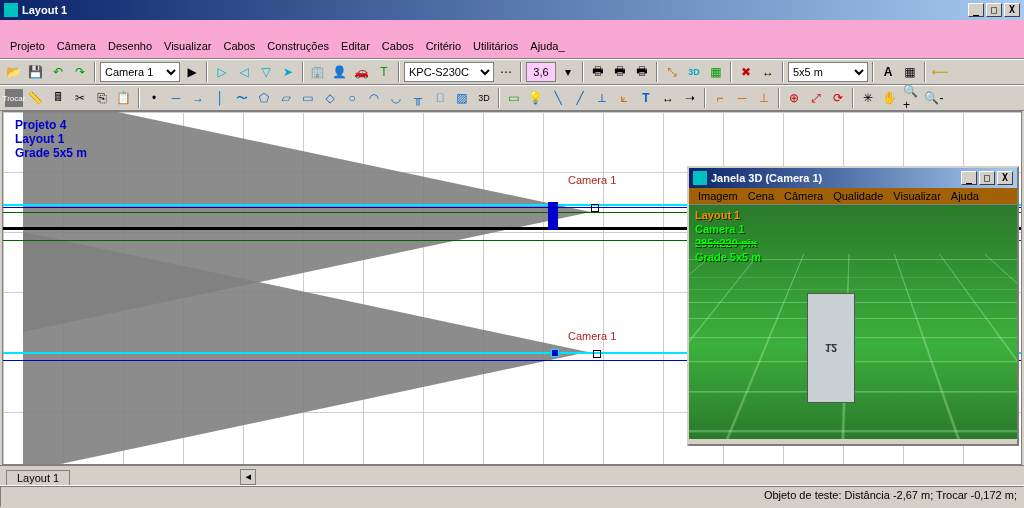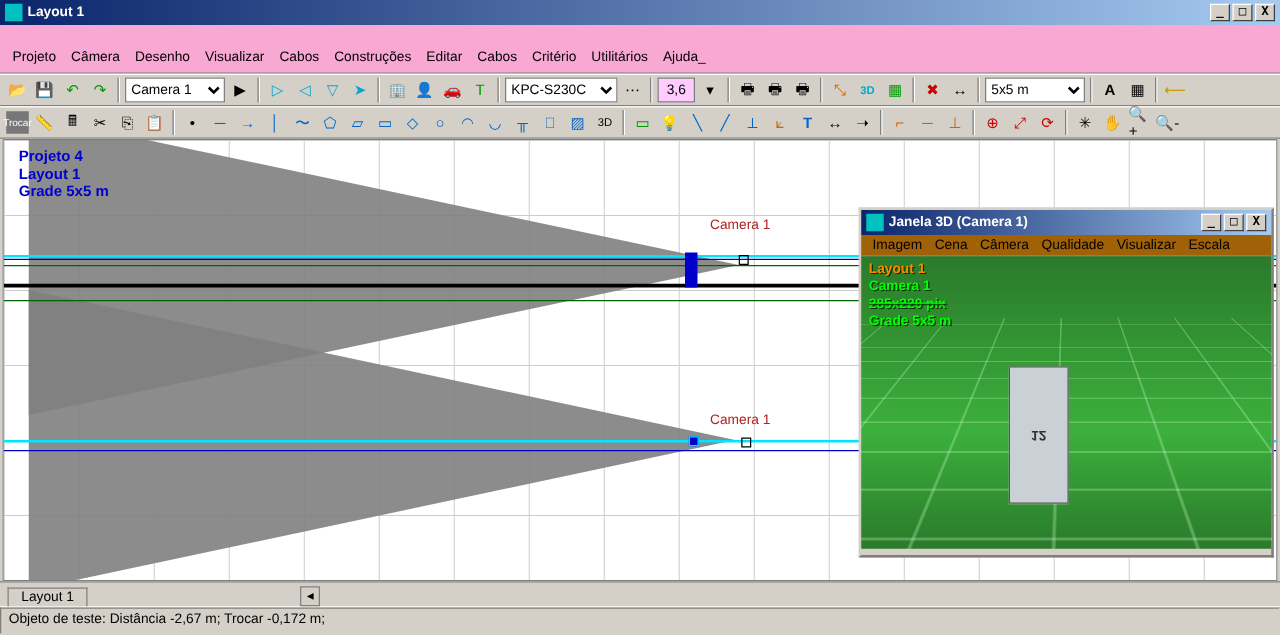--- a/index.html
+++ b/index.html
@@ -55,21 +55,21 @@
   .ovl3d { position: absolute; left: 6px; color: #00ff00; font-weight: bold; font-size: 11px; text-shadow: 1px 1px 0 #003300; }
   .block3d { position: absolute; left: 118px; top: 88px; width: 48px; height: 110px; background: #c9d0d6; border: 1px solid #555; display: flex; flex-direction: column; align-items: center; justify-content: center; font-size: 32px; font-weight: bold; color: #333; }
 
   .tabbar { height: 20px; background: #d4d0c8; display: flex; align-items: flex-end; border-top: 1px solid #808080; padding-left: 6px; }
   .tab { background: #d4d0c8; border: 1px solid #808080; border-bottom: none; padding: 1px 10px; font-size: 11px; }
   .tabbar .scroll { width: 16px; height: 16px; margin-left: 170px; border: 1px solid #808080; text-align: center; background: #d4d0c8; }
 
   .statusbar { height: 22px; background: #d4d0c8; display: flex; border-top: 1px solid #fff; }
   .statuscell { border: 1px inset #d4d0c8; padding: 2px 6px; font-size: 11px; }
   .statuscell.first { width: 130px; }
-  .statuscell.rest { flex: 1; }
+  .statuscell.rest { flex: 1; text-align: right; }
 </style>
 </head>
 <body>
 
 <div class="titlebar">
   <span class="icon"></span>
   <span>Layout 1</span>
   <span class="spacer"></span>
   <span class="winbtn">_</span>
   <span class="winbtn">□</span>
@@ -217,21 +217,21 @@
       <span class="winbtn">_</span>
       <span class="winbtn">□</span>
       <span class="winbtn">X</span>
     </div>
     <div class="float-menu">
       <div>Imagem</div>
       <div>Cena</div>
       <div>Câmera</div>
       <div>Qualidade</div>
       <div>Visualizar</div>
-      <div>Escala</div>
+      <div>Ajuda</div>
     </div>
     <div class="view3d">
       <div class="gridfloor"></div>
       <div class="ovl3d" style="top:4px;color:#ff8800">Layout 1</div>
       <div class="ovl3d" style="top:18px">Camera 1</div>
       <div class="ovl3d" style="top:32px;text-decoration:line-through">285x220 pix</div>
       <div class="ovl3d" style="top:46px">Grade 5x5 m</div>
       <div class="block3d">
         <span style="transform:scaleY(-1)">12</span>
       </div>

